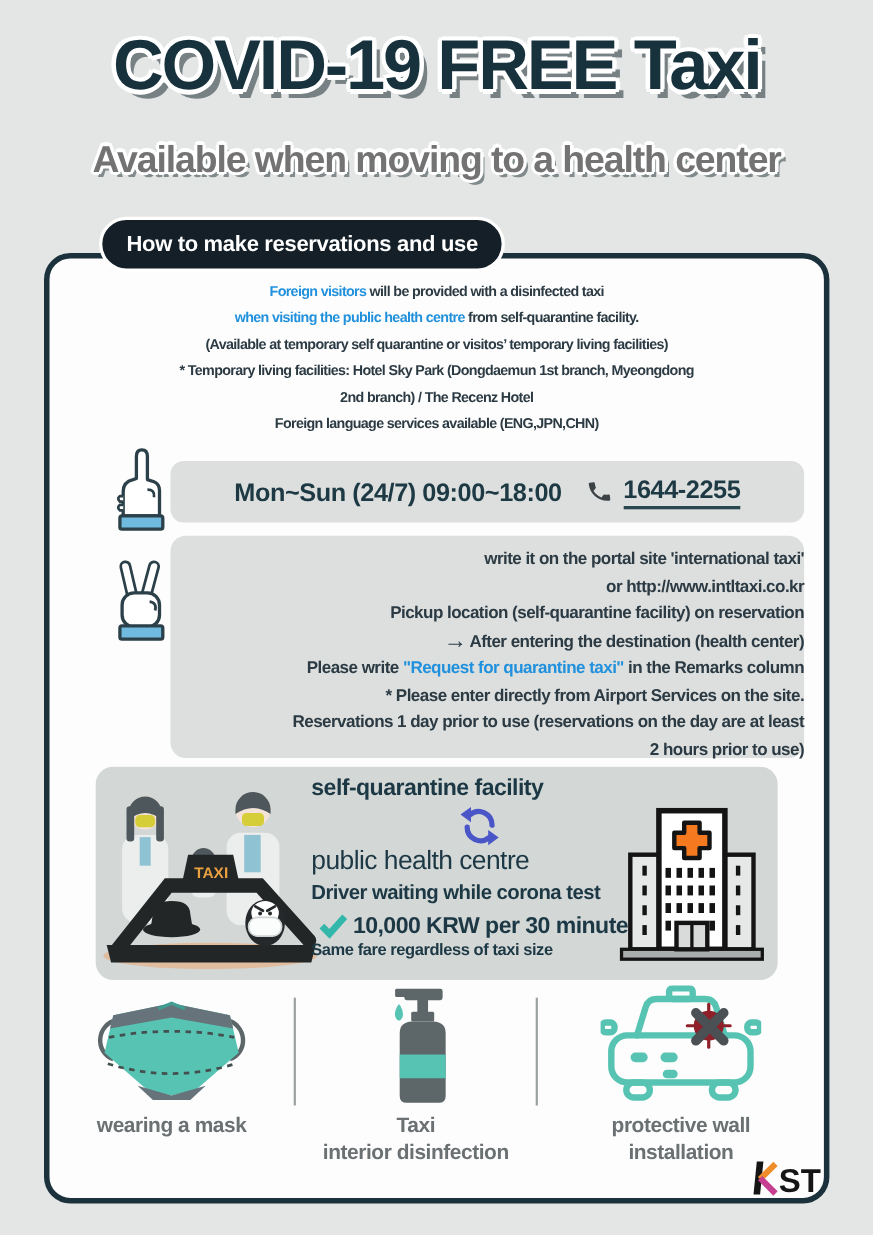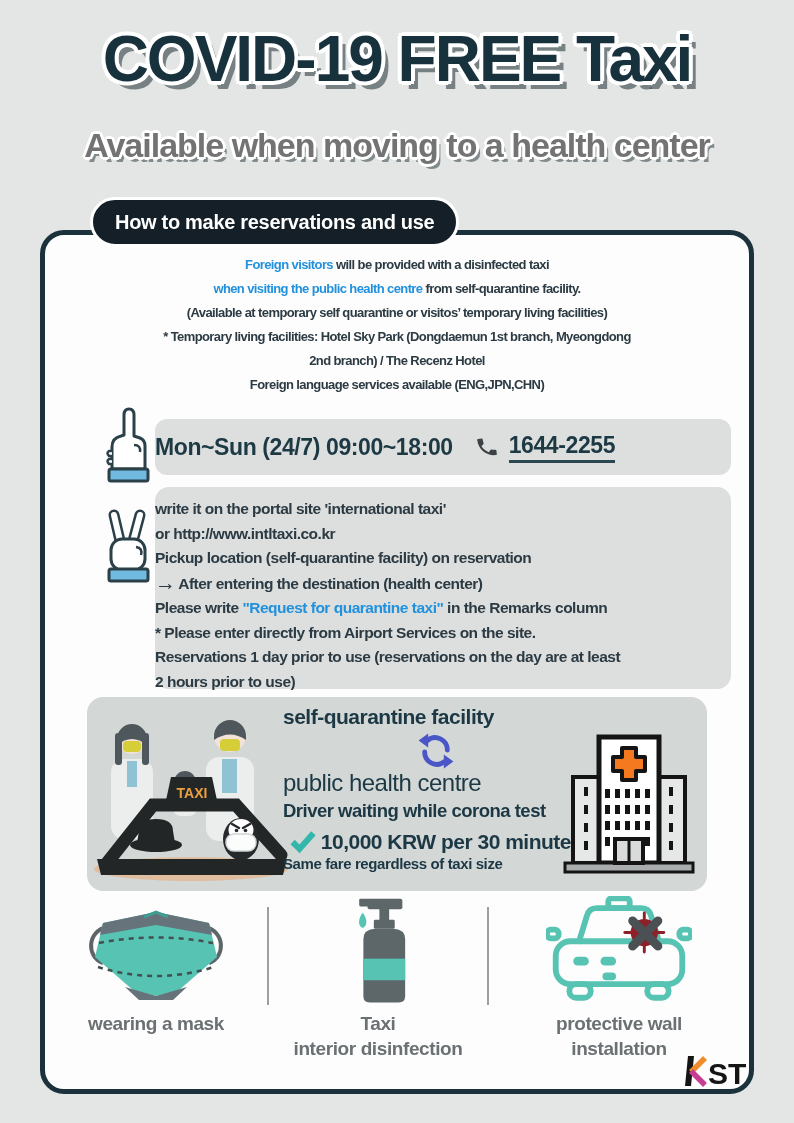--- a/index.html
+++ b/index.html
@@ -30,27 +30,27 @@
   
   .intro{position:absolute;top:18px;left:0;width:100%;text-align:center;
     font-size:13px;font-weight:bold;letter-spacing:-.6px;color:#2c3a43;}
   .intro p{margin:0;line-height:24px;white-space:nowrap;}
   .blue{color:#2191dd;}
 
   
   .hand{position:absolute;left:55px;width:52px;height:80px;}
   .hand1{top:170px;} .hand2{top:270px;}
   .bar1{position:absolute;left:110px;top:184px;width:576px;height:56px;background:#dcdfde;
-    border-radius:12px;display:flex;align-items:center;gap:10px;
+    border-radius:12px;display:flex;align-items:center;justify-content:center;gap:10px;
     font-size:23px;font-weight:bold;color:#1d3944;letter-spacing:-.4px;}
   .phone-num{border-bottom:3px solid #2b4750;padding-bottom:1px;}
   .phone-ico{width:24px;height:24px;margin-left:12px;transform:rotate(-6deg);}
 
   .box2{position:absolute;left:110px;top:252px;width:576px;height:202px;background:#dcdfde;
-    border-radius:14px;text-align:left;font-size:15.5px;font-weight:bold;
+    border-radius:14px;text-align:right;font-size:15.5px;font-weight:bold;
     letter-spacing:-.5px;color:#2c3a43;padding-top:10px;box-sizing:border-box;}
   .box2 p{margin:0;line-height:24.5px;white-space:nowrap;}
   .arrow{font-size:21px;font-weight:bold;vertical-align:-1px;letter-spacing:-1px;}
 
   
   .panel{position:absolute;left:42px;top:462px;width:620px;height:194px;
     background:#d3d7d6;border-radius:16px;}
   .illu{position:absolute;left:4px;top:6px;width:205px;height:182px;}
   .panel-center{position:absolute;left:196px;top:8px;width:306px;text-align:left;color:#1c3844;}
   .p-top{font-size:21px;font-weight:bold;letter-spacing:-.5px;}

